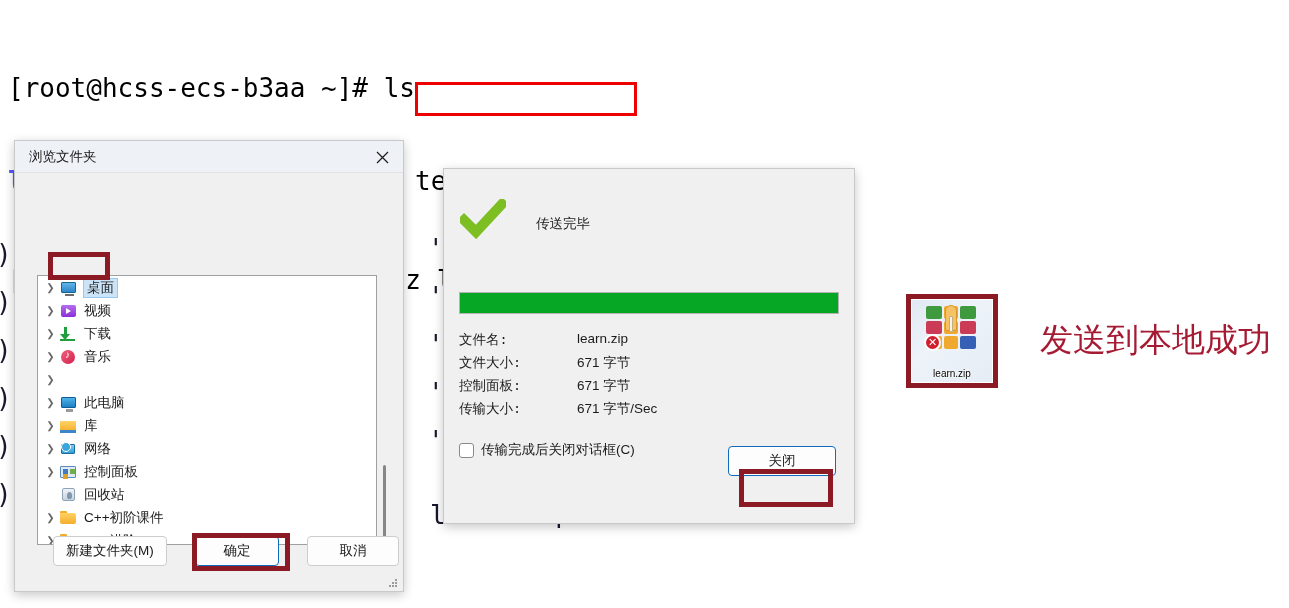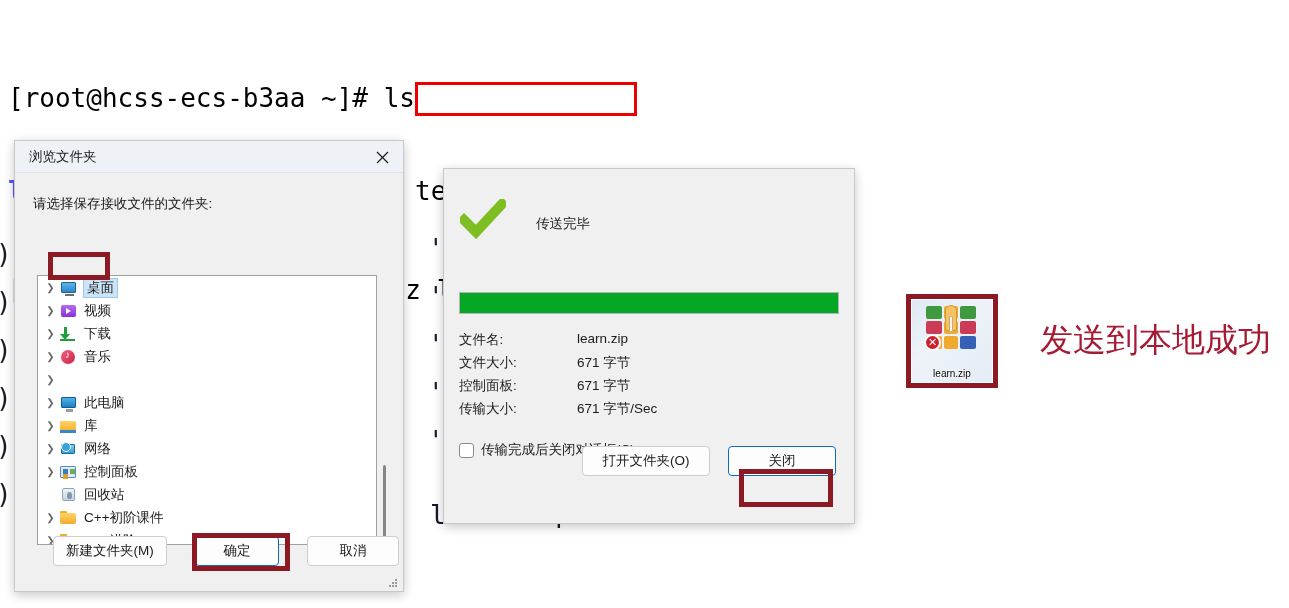--- a/index.html
+++ b/index.html
@@ -12,21 +12,21 @@
   #root { position: relative; width: 1289px; height: 608px; background: #fff; }
 
   
   .term {
     position: absolute; left: 0; top: 0; width: 1289px; height: 135px;
     font-family: "DejaVu Sans Mono", "Liberation Mono", monospace;
     font-size: 26px; line-height: 33px; color: #000;
     white-space: pre; letter-spacing: 0px;
   }
   .term-line { height: 33px; padding-left: 8px; }
-  .tl1 { padding-top: 6px; margin-top: 10px; }
+  .tl1 { padding-top: 6px; }
   .c-blue { color: #5555ff; font-weight: bold; }
   .c-red  { color: #ff5555; font-weight: bold; }
   .c-plain{ color: #000; }
 
   
   .bg-frag {
     position: absolute;
     font-family: "DejaVu Sans Mono", "Liberation Mono", monospace;
     font-size: 26px; color: #1a1a2e; white-space: pre; overflow: hidden;
   }
@@ -170,21 +170,21 @@
   .xf-status {
     position: absolute; left: 92px; top: 46px; font-size: 13.5px; color: #1b1b1b;
   }
   .xf-bar-wrap {
     position: absolute; left: 15px; top: 123px; width: 380px; height: 22px;
     background: #e6e6e6; border: 1px solid #b4b4b4;
   }
   .xf-bar { height: 100%; background: #07a726; }
   .xf-rows { position: absolute; left: 15px; top: 162px; width: 380px; }
   .xf-row { height: 23px; display: flex; font-size: 13.5px; color: #1b1b1b; }
-  .xf-k { width: 118px; }
+  .xf-k { width: 118px; font-family: Liberation Mono, monospace; }
   .xf-v { }
   .xf-cb {
     position: absolute; left: 15px; top: 272px;
     display: flex; align-items: center; font-size: 13.5px; color: #1b1b1b;
   }
   .cb-box {
     width: 15px; height: 15px; border: 1px solid #8a8a8a; border-radius: 3px;
     background: #fff; margin-right: 7px;
   }
   .xf-buttons {
@@ -236,21 +236,20 @@
   <div class="dlg" id="dlg-folder">
     <div class="dlg-title">
       <span class="t">浏览文件夹</span>
       <div class="dlg-close">
         <svg width="13" height="13" viewBox="0 0 13 13" aria-hidden="true">
           <path d="M1 1 L12 12 M12 1 L1 12" stroke="#1b1b1b" stroke-width="1.2" fill="none"></path>
         </svg>
       </div>
     </div>
     <div class="dlg-body" style="height:419px;">
-      <div class="fb-prompt">请选择保存接收文件的文件夹:</div>
 
       <div class="fb-tree">
         <div id="tree-rows">
             <div class="tv-item sel">
               <span class="tv-chev">❯</span>
               <span class="tv-ico">
                 <span class="ic-desktop"></span>
               </span>
               <span class="tv-label">桌面</span>
             </div>
@@ -377,21 +376,20 @@
             <span class="xf-v">671 字节/Sec</span>
           </div>
         </div>
 
       <div class="xf-cb">
         <span class="cb-box"></span>
         <span>传输完成后关闭对话框(C)</span>
       </div>
 
       <div class="xf-buttons">
-        <div class="btn btn-open">打开文件夹(O)</div>
         <div class="btn btn-close focus">关闭</div>
       </div>
     </div>
   </div>
 
   <div class="anno-box-dark" style="left:739px; top:469px; width:94px; height:38px;"></div>
 
   <div id="desk-icon">
     <div class="zip-art">
       <div class="zp" style="left:0;  top:0;  width:16px; height:13px; background:#3f9a3f; border-radius:2px;"></div>

